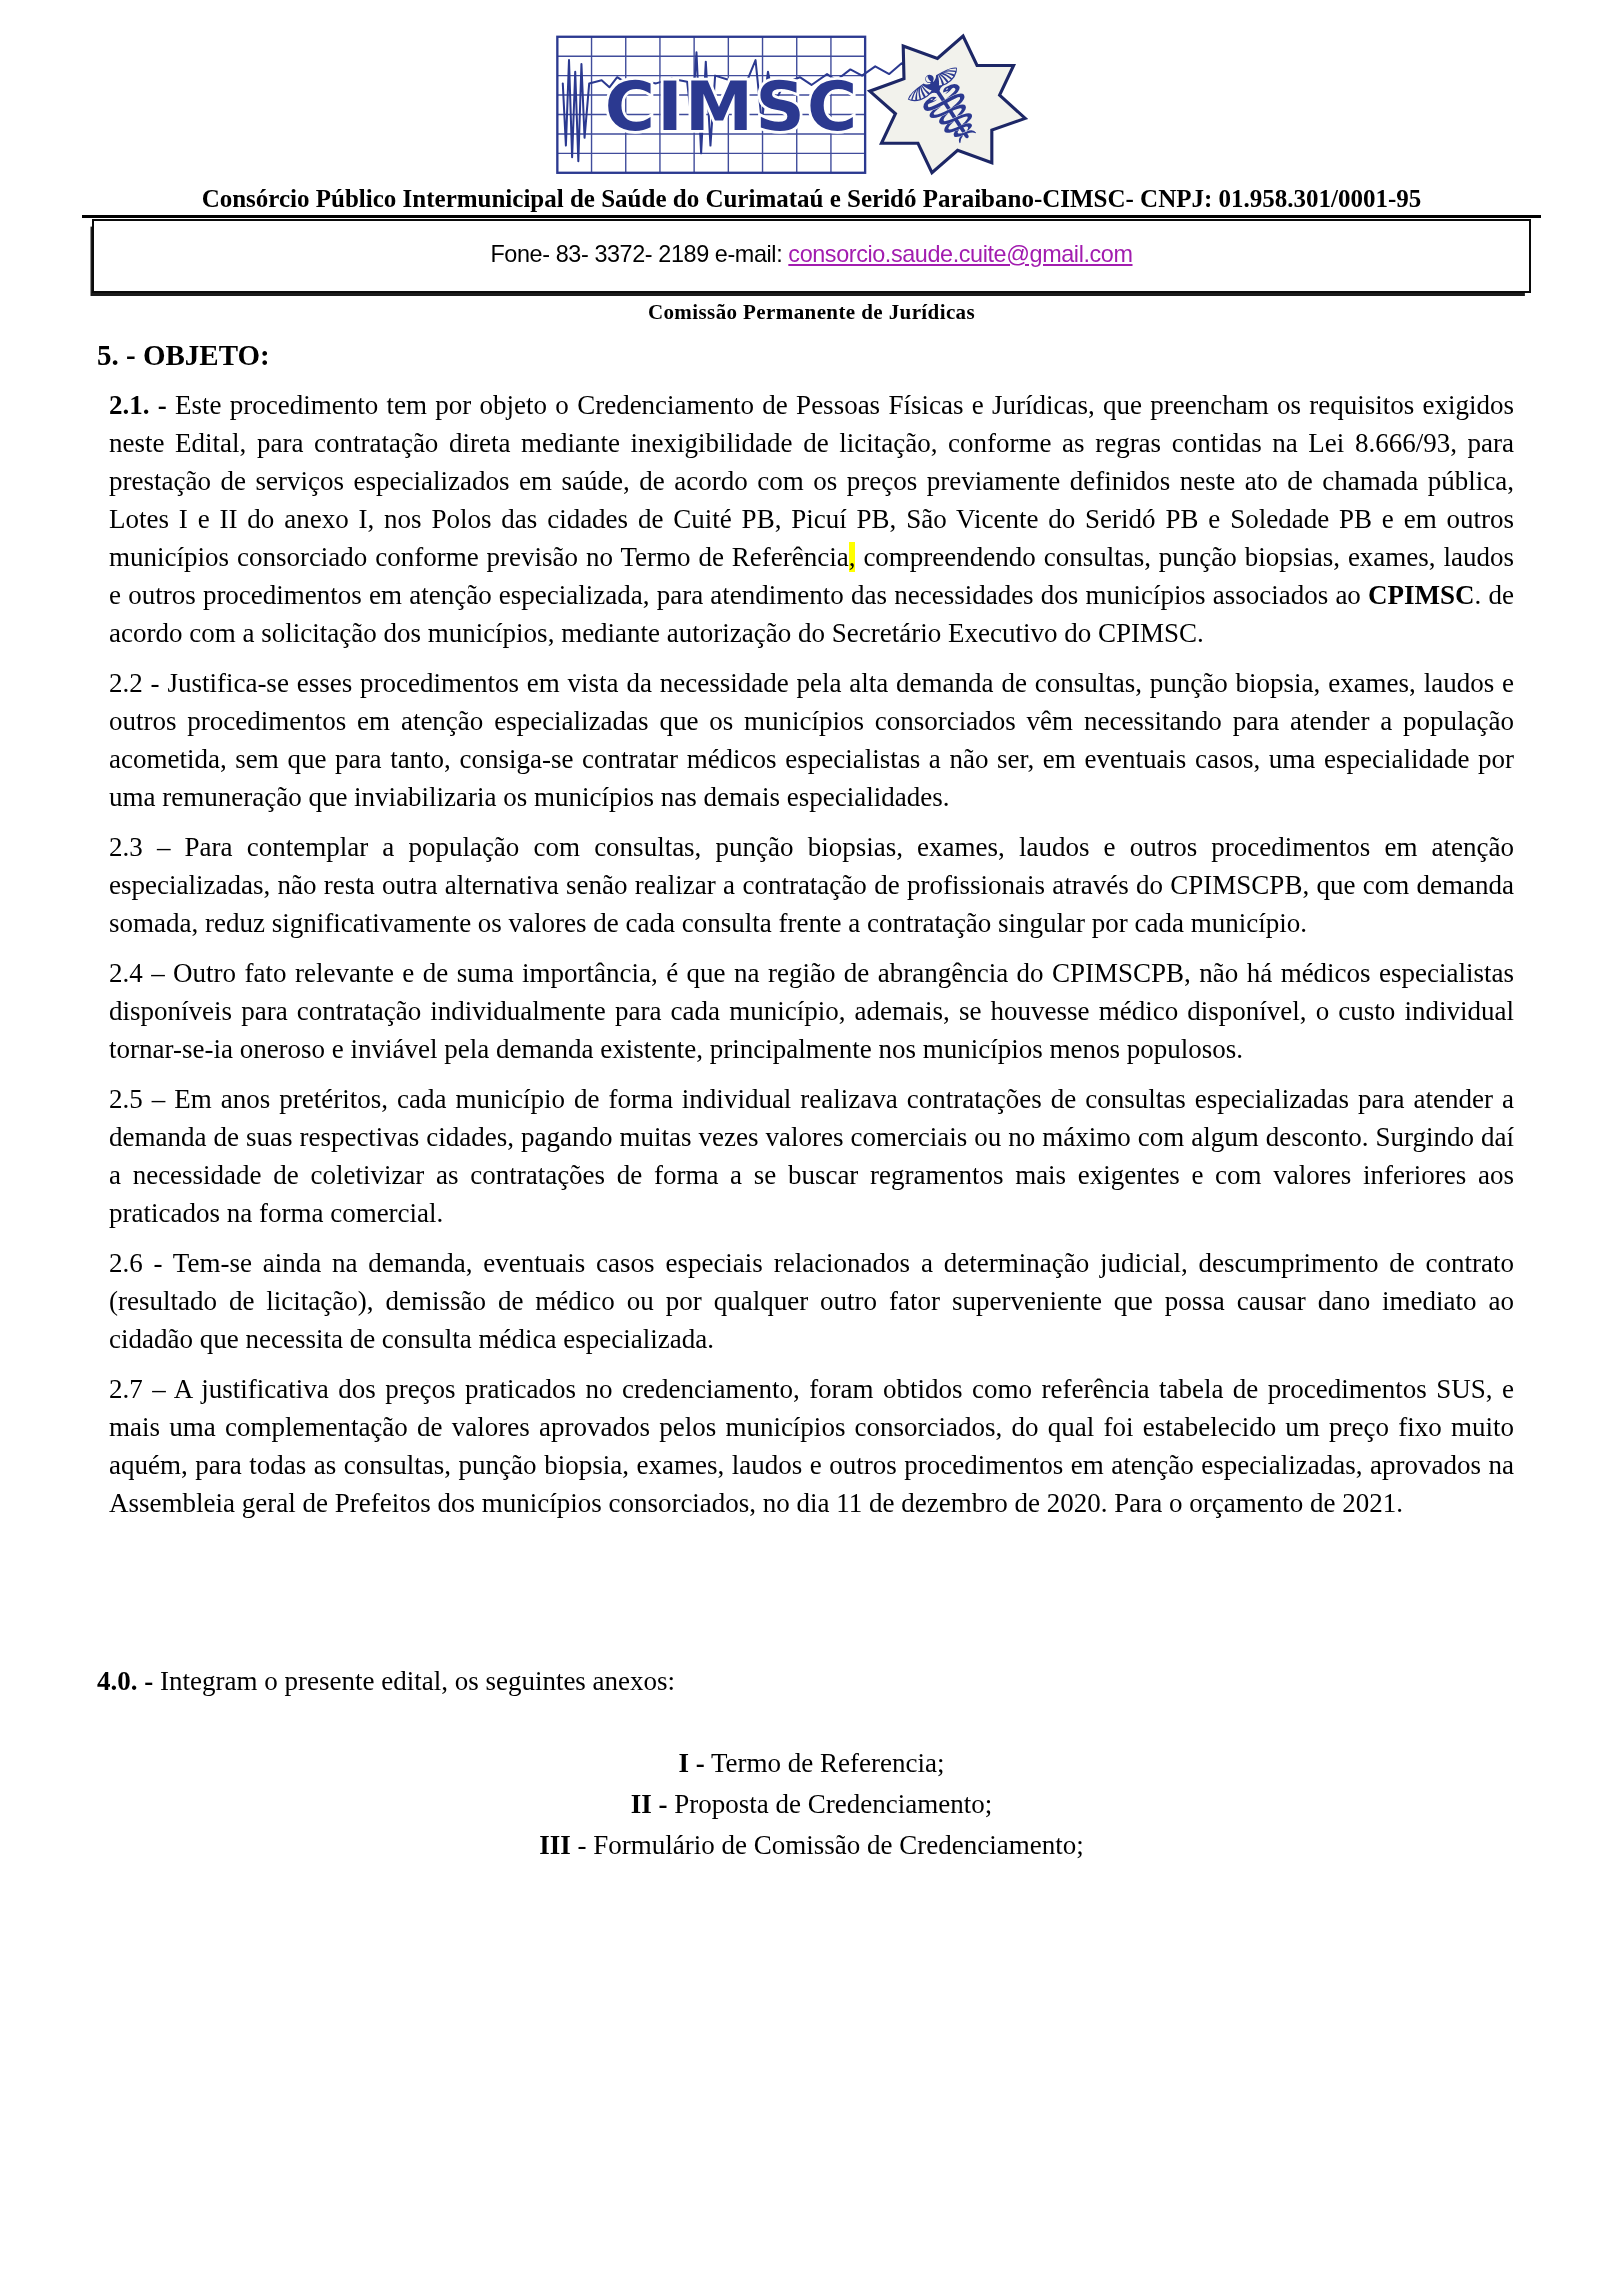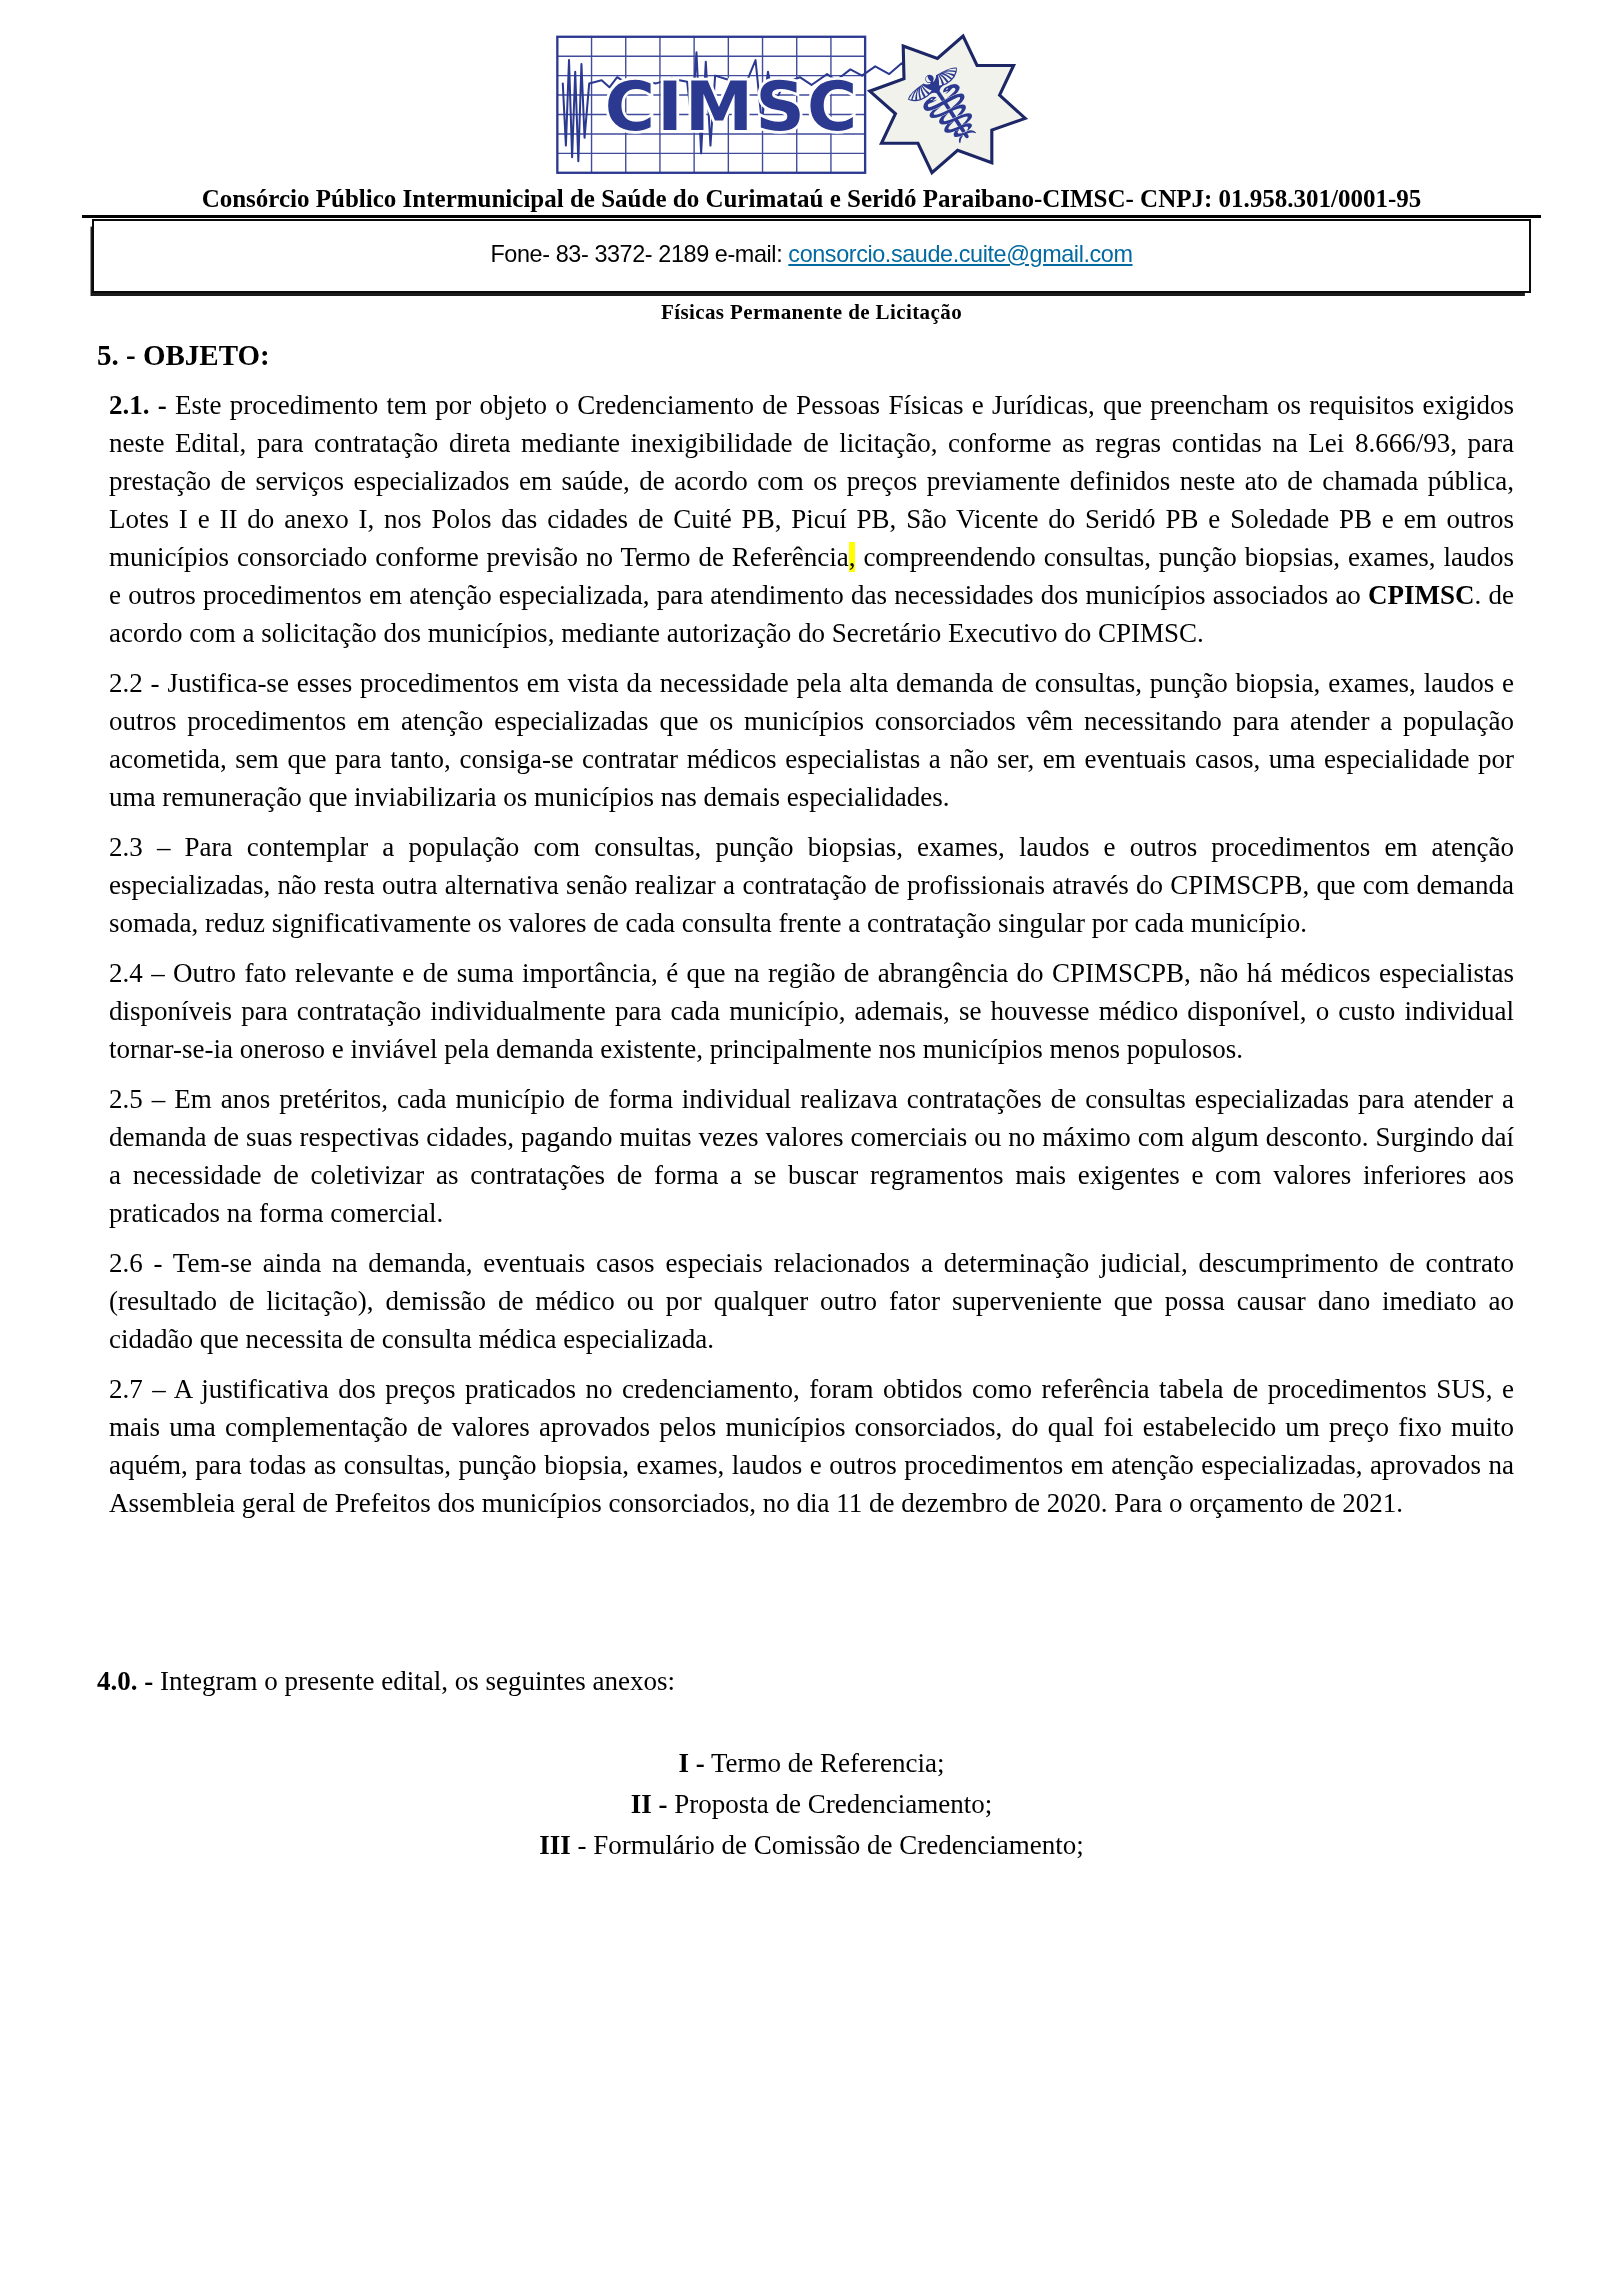--- a/index.html
+++ b/index.html
@@ -34,21 +34,21 @@
     border:2.3px solid #0a0a0a;
     box-shadow:-3.8px 5.3px 0 -2.3px #1c1c1c;
     padding:10.6px 7.6px 15px 7.6px;
     text-align:center;
     font-family:"Liberation Sans", sans-serif;
     font-size:23.4px;
     line-height:44px;
     letter-spacing:-0.4px;
   }
   .email-link{
-    color:#0369a1;
+    color:#a21caf;
     text-decoration:underline;
     cursor:pointer;
   }
   .committee{
     margin-top:7.6px;
     text-align:center;
     font-weight:bold;
     font-size:21px;
     letter-spacing:0.4px;
   }
@@ -101,21 +101,21 @@
       <text x="228" y="130" text-anchor="middle" font-family="DejaVu Sans, sans-serif" font-weight="bold" font-size="88" letter-spacing="3" fill="#2b3990" stroke="#ffffff" stroke-width="7" paint-order="stroke">CIMSC</text>
     </svg>
   </div>
 
   <div class="org-title">Consórcio Público Intermunicipal de Saúde do Curimataú e Seridó Paraibano-CIMSC- CNPJ: 01.958.301/0001-95</div>
 
   <div class="address-box">
     <div class="addr-line"><span>Fone- 83- 3372- 2189 e-mail: </span><a class="email-link">consorcio.saude.cuite@gmail.com</a></div>
   </div>
 
-  <div class="committee">Físicas Permanente de Licitação</div>
+  <div class="committee">Comissão Permanente de Jurídicas</div>
 
   <div class="content">
     <div class="section-heading">5. - OBJETO:</div>
 
     <p class="para"><span class="b">2.1. - </span><span>Este procedimento tem por objeto o Credenciamento de Pessoas Físicas e Jurídicas, que preencham os requisitos exigidos neste Edital, para contratação direta mediante inexigibilidade de licitação, conforme as regras contidas na Lei 8.666/93, para prestação de serviços especializados em saúde, de acordo com os preços previamente definidos neste ato de chamada pública, Lotes I e II do anexo I, nos Polos das cidades de Cuité PB, Picuí PB, São Vicente do Seridó PB e Soledade PB e em outros municípios consorciado conforme previsão no Termo de Referência</span><span class="hl">,</span><span> compreendendo consultas, punção biopsias, exames, laudos e outros procedimentos em atenção especializada, para atendimento das necessidades dos municípios associados ao </span><span class="b">CPIMSC</span><span>. de acordo com a solicitação dos municípios, mediante autorização do Secretário Executivo do CPIMSC.</span></p>
     <p class="para"><span>2.2 - Justifica-se esses procedimentos em vista da necessidade pela alta demanda de consultas, punção biopsia, exames, laudos e outros procedimentos em atenção  especializadas que os municípios consorciados vêm necessitando para atender a população acometida, sem que para tanto, consiga-se contratar médicos especialistas a não ser, em eventuais casos, uma especialidade por uma remuneração que inviabilizaria os municípios nas demais especialidades.</span></p>
     <p class="para"><span>2.3 – Para contemplar a população com consultas, punção biopsias, exames, laudos e outros procedimentos em atenção especializadas, não resta outra alternativa senão realizar a contratação de profissionais através do CPIMSCPB, que com demanda somada, reduz significativamente os valores de cada consulta frente a contratação singular por cada município.</span></p>
     <p class="para"><span>2.4 – Outro fato relevante e de suma importância, é que na região de abrangência do CPIMSCPB, não há médicos especialistas disponíveis para contratação individualmente para cada município, ademais, se houvesse médico disponível, o custo individual tornar-se-ia oneroso e inviável pela demanda existente, principalmente nos municípios menos populosos.</span></p>
     <p class="para"><span>2.5 – Em anos pretéritos, cada município de forma individual realizava contratações de consultas especializadas para atender a demanda de suas respectivas cidades, pagando muitas vezes valores comerciais ou no máximo com algum desconto. Surgindo daí a necessidade de coletivizar as contratações de forma a se buscar regramentos mais exigentes e com valores inferiores aos praticados na forma comercial.</span></p>
     <p class="para"><span>2.6 - Tem-se ainda na demanda, eventuais casos especiais relacionados a determinação judicial, descumprimento de contrato (resultado de licitação), demissão de médico ou por qualquer outro fator superveniente que possa causar dano imediato ao cidadão que necessita de consulta médica especializada.</span></p>

